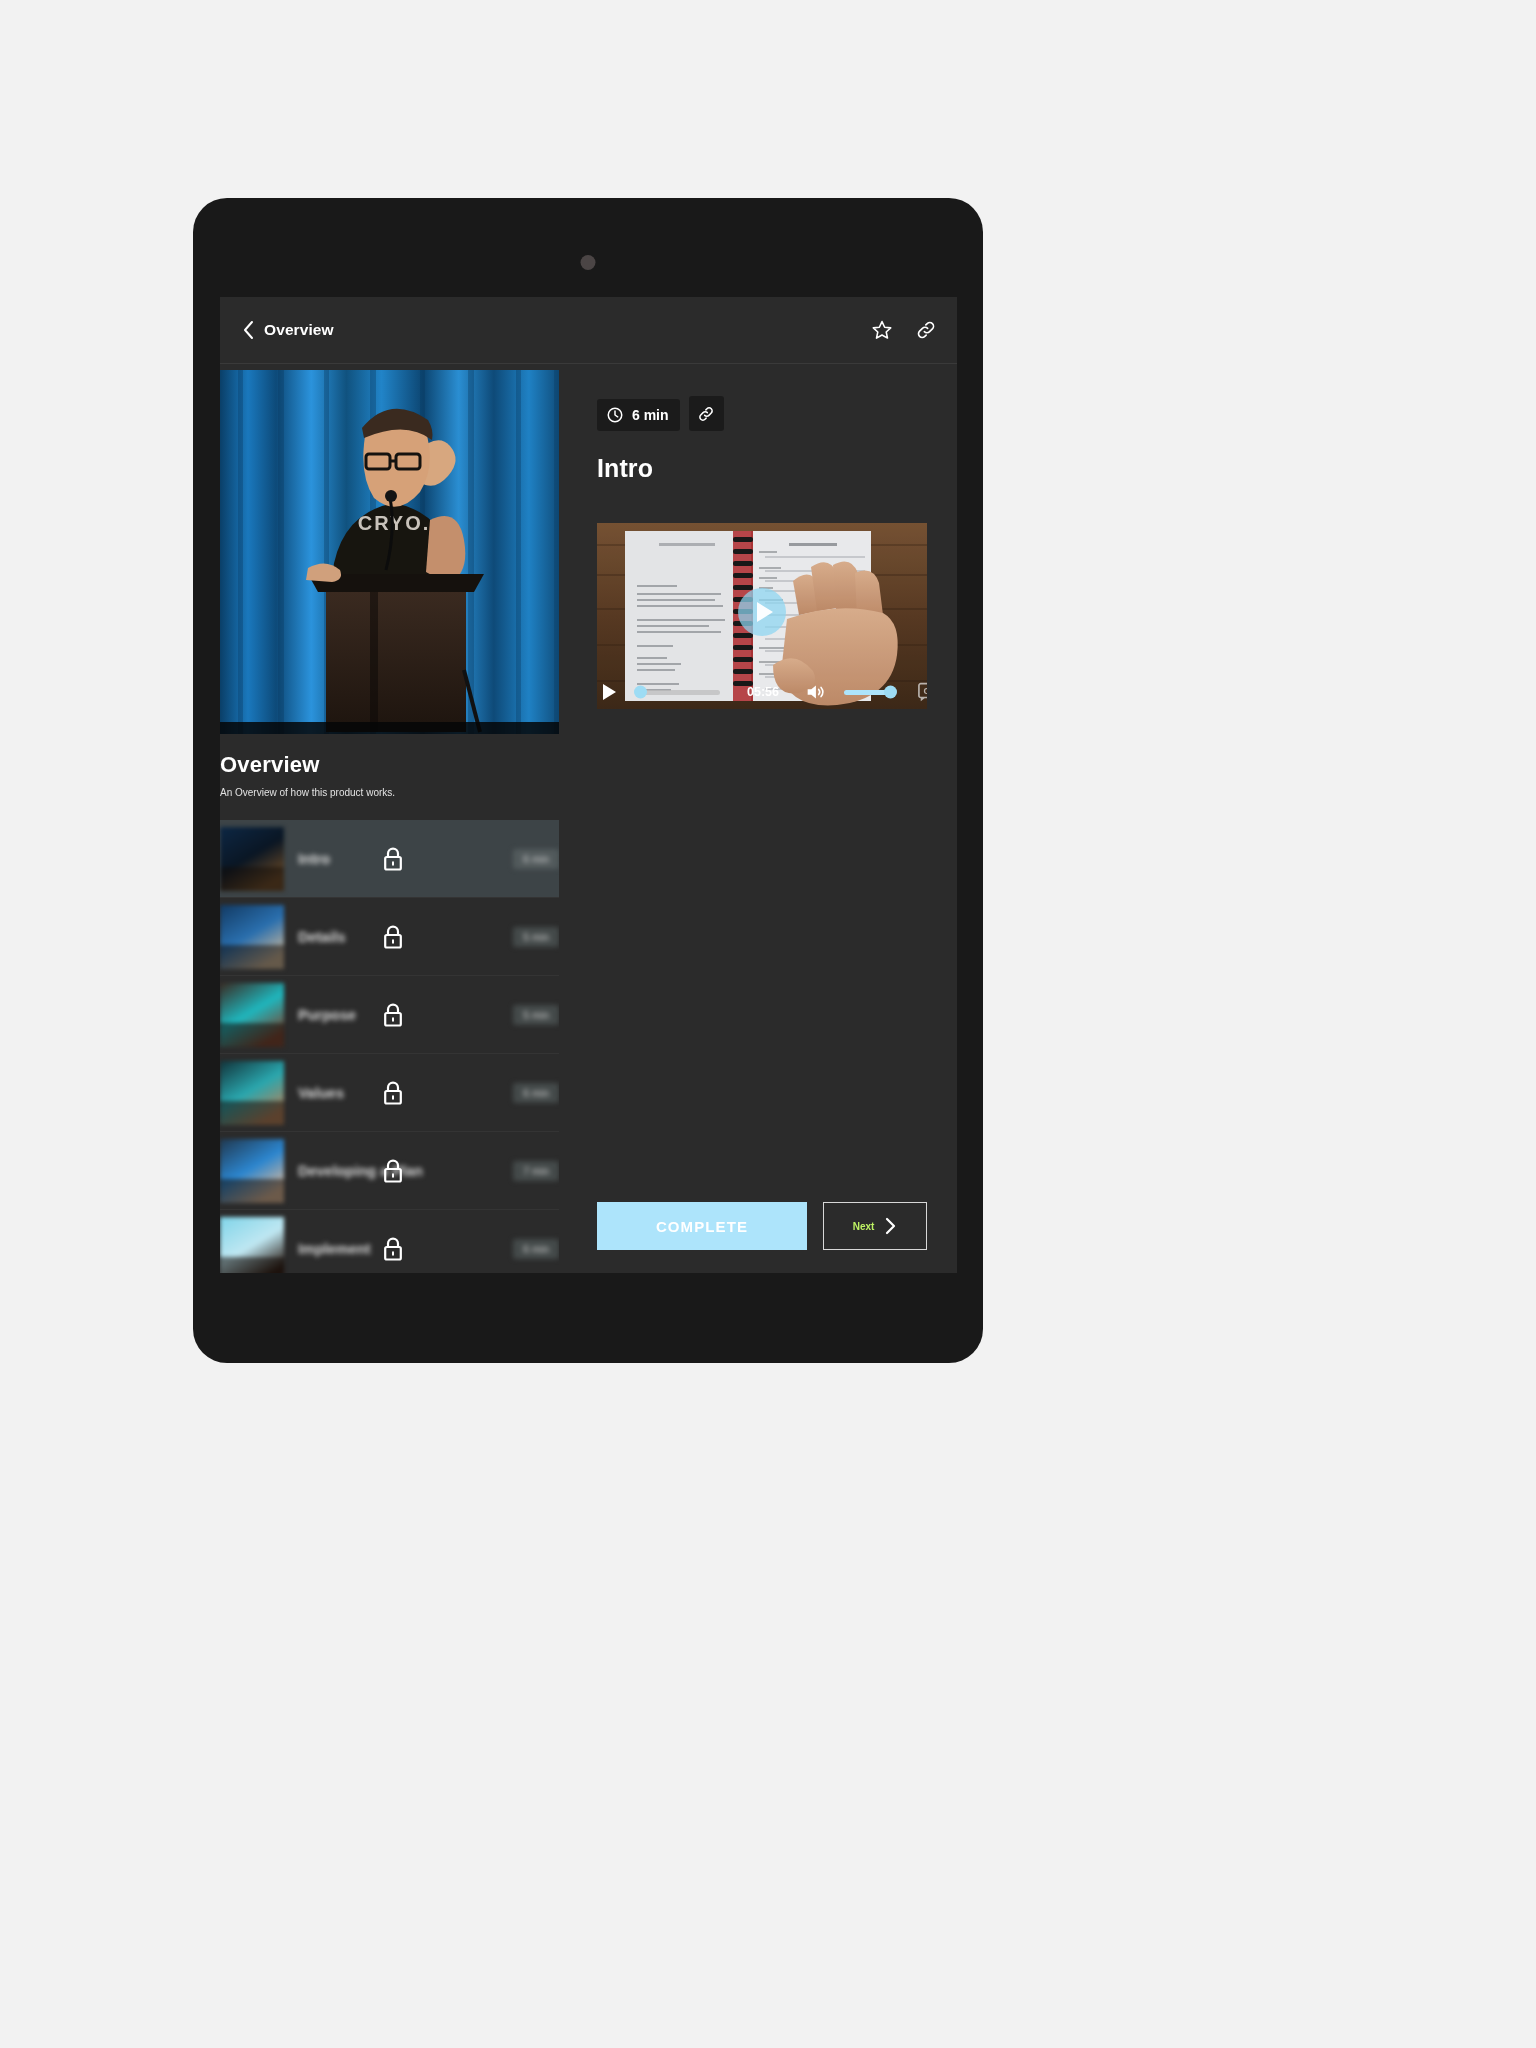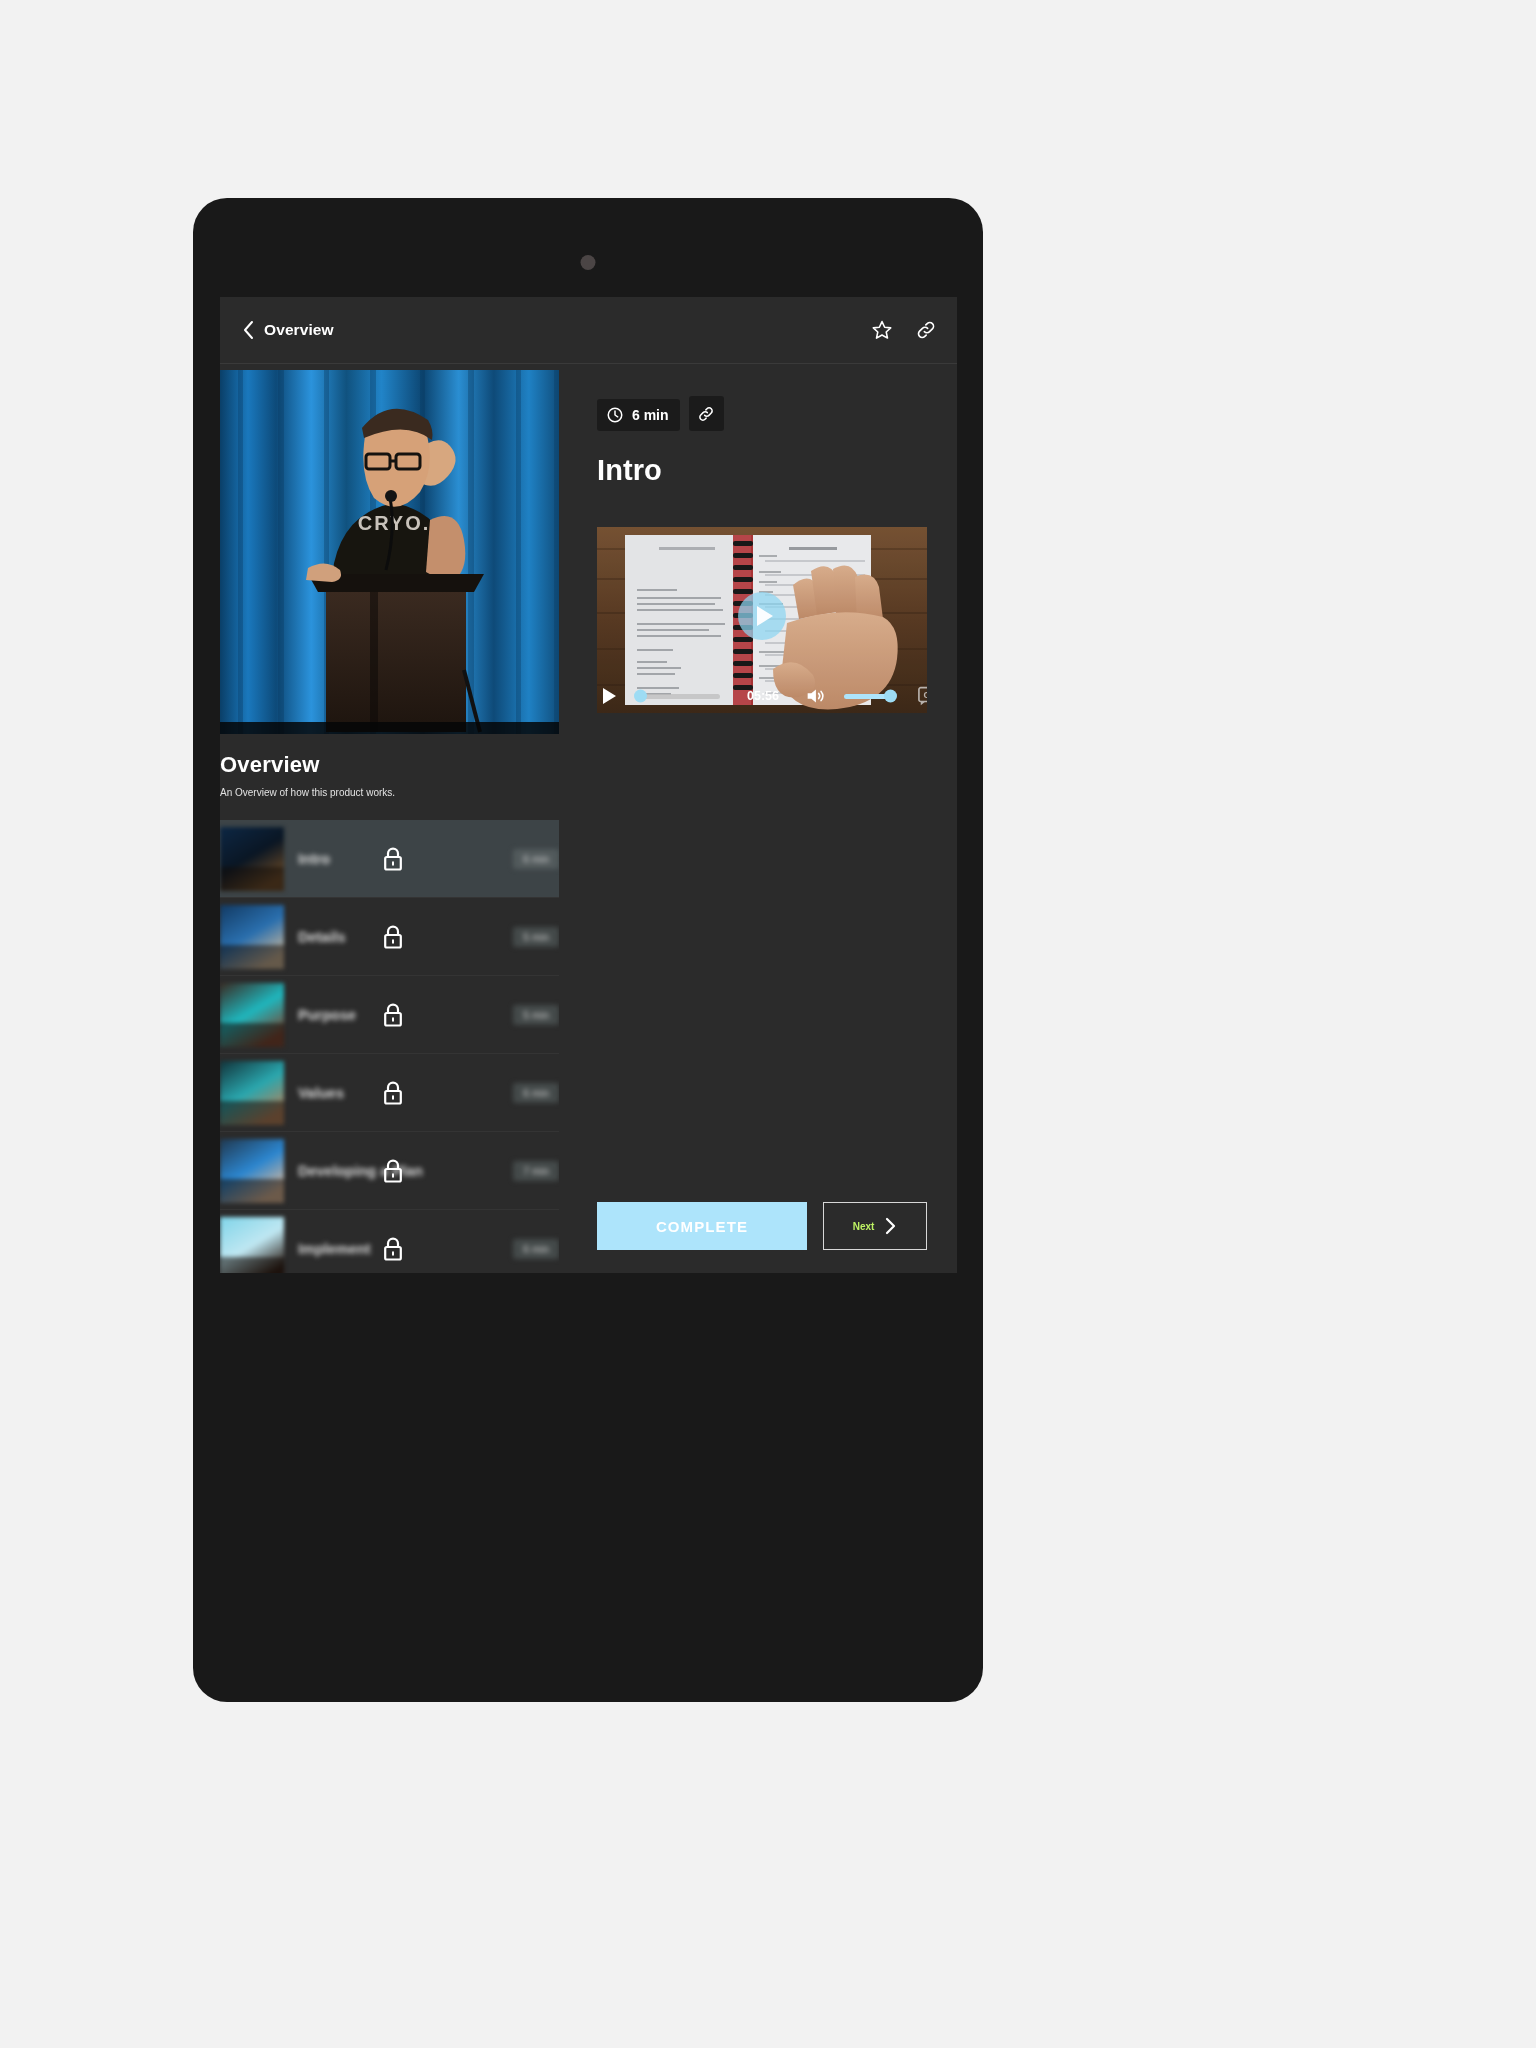--- a/index.html
+++ b/index.html
@@ -11,21 +11,21 @@
     font-family: "Liberation Sans", sans-serif;
     overflow: hidden;
   }
 
   
   #tablet-frame {
     position: absolute;
     left: 193px;
     top: 198px;
     width: 790px;
-    height: 1504px;
+    height: 1165px;
     background: #191919;
     border-radius: 34px;
   }
 
   #camera-dot {
     position: absolute;
     left: 50%;
     top: 57px;
     transform: translateX(-50%);
     width: 15px;
@@ -212,21 +212,21 @@
   #link-chip {
     width: 35px; height: 35px;
     background: #1b1b1b;
     border-radius: 3px;
     display: flex; align-items: center; justify-content: center;
     color: #fff; cursor: pointer;
   }
 
   #lesson-title {
     color: #ffffff;
-    font-size: 29px;
+    font-size: 25px;
     font-weight: bold;
     margin-top: 23px;
     letter-spacing: .1px;
   }
 
   
   #video-player {
     position: relative;
     margin-top: 40px;
     width: 330px;

